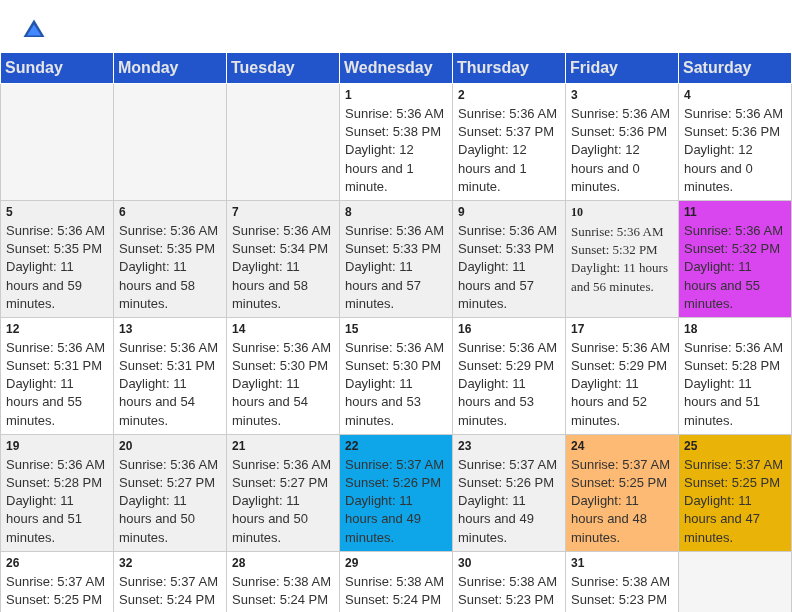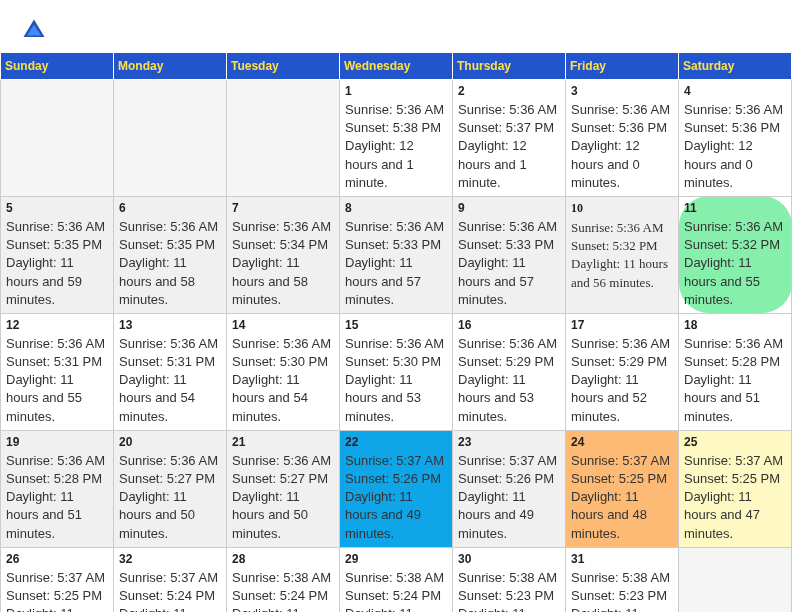--- a/index.html
+++ b/index.html
@@ -46,22 +46,22 @@
       font-size: 14px;
       color: #444;
     }
     .calendar {
       width: 100%;
       border-collapse: collapse;
       margin: 0;
     }
     .calendar th {
       background: #2255cc;
-      color: #fde047;
-      font-size: 12px;
+      color: #e5e5e5;
+      font-size: 16px;
       font-weight: bold;
       padding: 6px 4px;
       text-align: left;
       border: 1px solid #fff;
     }
     .calendar td {
       border: 1px solid #ccc;
       vertical-align: top;
       padding: 4px 5px;
       width: 113px;
@@ -161,21 +161,21 @@
             <div class="day-info">Sunrise: 5:36 AM<br>Sunset: 5:33 PM<br>Daylight: 11 hours and 57 minutes.</div>
           </td>
           <td style="background: rgb(240, 240, 240);">
             <div class="day-number">9</div>
             <div class="day-info">Sunrise: 5:36 AM<br>Sunset: 5:33 PM<br>Daylight: 11 hours and 57 minutes.</div>
           </td>
           <td style="background: rgb(240, 240, 240); font-family: Liberation Serif, serif;">
             <div class="day-number">10</div>
             <div class="day-info">Sunrise: 5:36 AM<br>Sunset: 5:32 PM<br>Daylight: 11 hours and 56 minutes.</div>
           </td>
-          <td style="background: #86efac; border-radius: 30px;">
+          <td style="background: #d946ef;">
             <div class="day-number">11</div>
             <div class="day-info">Sunrise: 5:36 AM<br>Sunset: 5:32 PM<br>Daylight: 11 hours and 55 minutes.</div>
           </td>
         </tr>
         <tr>
           <td>
             <div class="day-number">12</div>
             <div class="day-info">Sunrise: 5:36 AM<br>Sunset: 5:31 PM<br>Daylight: 11 hours and 55 minutes.</div>
           </td>
           <td>
@@ -221,21 +221,21 @@
             <div class="day-info">Sunrise: 5:37 AM<br>Sunset: 5:26 PM<br>Daylight: 11 hours and 49 minutes.</div>
           </td>
           <td style="background: rgb(240, 240, 240);">
             <div class="day-number">23</div>
             <div class="day-info">Sunrise: 5:37 AM<br>Sunset: 5:26 PM<br>Daylight: 11 hours and 49 minutes.</div>
           </td>
           <td style="background: #fdba74;">
             <div class="day-number">24</div>
             <div class="day-info">Sunrise: 5:37 AM<br>Sunset: 5:25 PM<br>Daylight: 11 hours and 48 minutes.</div>
           </td>
-          <td style="background: #fef9c3;">
+          <td style="background: #eab308;">
             <div class="day-number">25</div>
             <div class="day-info">Sunrise: 5:37 AM<br>Sunset: 5:25 PM<br>Daylight: 11 hours and 47 minutes.</div>
           </td>
         </tr>
         <tr>
           <td>
             <div class="day-number">26</div>
             <div class="day-info">Sunrise: 5:37 AM<br>Sunset: 5:25 PM<br>Daylight: 11 hours and 47 minutes.</div>
           </td>
           <td>

